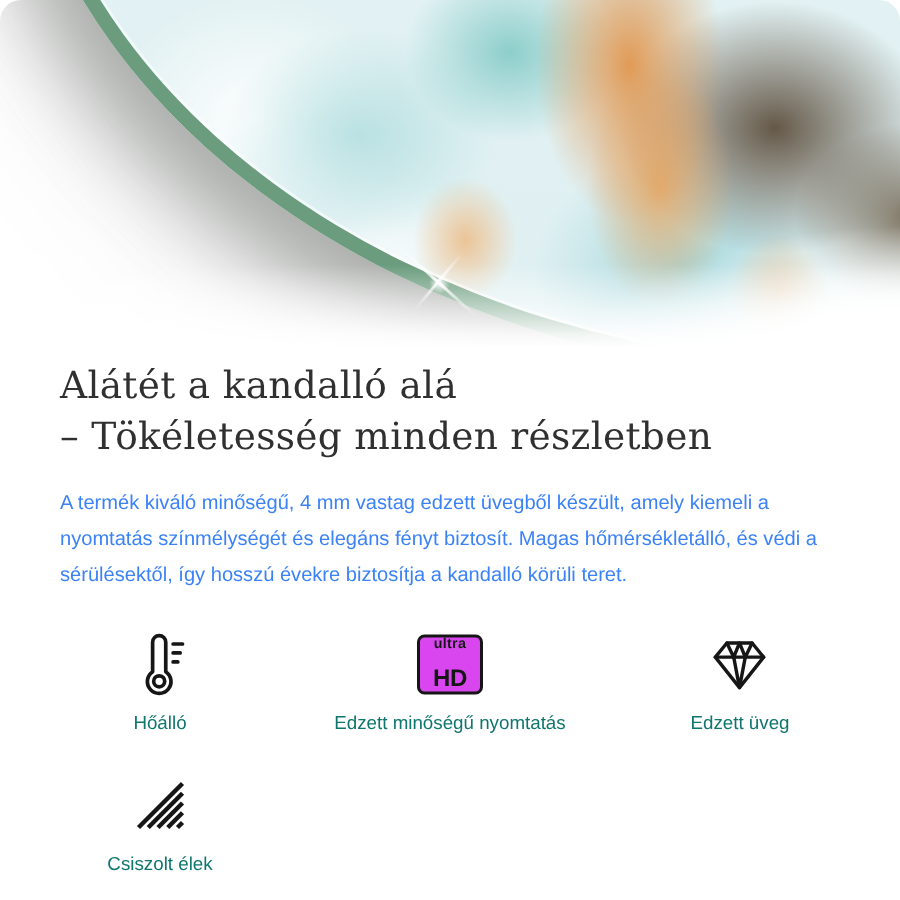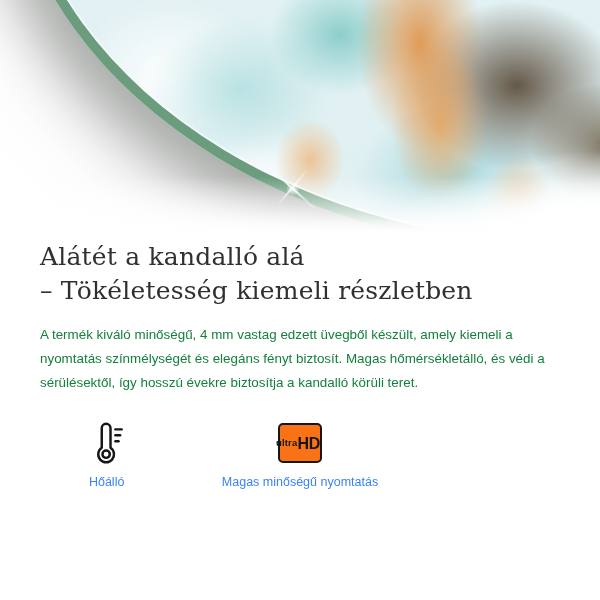--- a/index.html
+++ b/index.html
@@ -1,18 +1,18 @@
 <!DOCTYPE html>
 <html><head>
 <meta charset="utf-8">
 <style>
   html,body{margin:0;padding:0;}
   .page{
     position:relative;width:600px;height:600px;overflow:hidden;
-    background:#ffffff;font-family:"Liberation Sans",sans-serif;
+    background:#ffffff;font-family:"Liberation Sans",sans-serif;border-radius:14px;
   }
   
   .hero{position:relative;width:600px;height:232px;overflow:hidden;background:#fff;}
   .glass{
     position:absolute;left:5px;top:-605px;width:1140px;height:840px;
     border-radius:50%;
     border:10px solid #6a9c7d;
     box-shadow:-28px 30px 50px -8px rgba(95,100,96,.40), -6px 45px 90px rgba(125,130,126,.30),
                inset 0 0 0 2px rgba(255,255,255,.55);
     background:
@@ -51,55 +51,55 @@
     background:radial-gradient(rgba(255,255,255,.95), rgba(255,255,255,0) 70%);
   }
   
   .title{
     margin:8px 40px 0;
     font-family:"DejaVu Serif","Liberation Serif",serif;
     font-weight:400;color:#303030;font-size:25px;line-height:34px;letter-spacing:.2px;
   }
   .lead{
     margin:15px 40px 0;width:528px;
-    color:#15803d;font-size:13.4px;line-height:24px;
+    color:#3b82f6;font-size:13.4px;line-height:24px;
   }
   
   .features{
     display:grid;grid-template-columns:1fr 1fr 1fr;row-gap:24px;
     margin:24px 10px 0;
   }
   .feature{display:flex;flex-direction:column;align-items:center;}
   .feature .icon-box{height:48px;display:flex;align-items:center;justify-content:center;}
-  .feature .label{margin-top:8px;font-size:12.5px;color:#3b82f6;}
+  .feature .label{margin-top:8px;font-size:12.5px;color:#0f766e;}
   .uhd{
     width:40px;height:36px;border:2.4px solid #161616;border-radius:5px;
-    display:flex;flex-direction:row;align-items:center;justify-content:flex-end;
-    color:#161616;line-height:1;background:#f97316;
+    display:flex;flex-direction:column;align-items:center;justify-content:space-between;
+    color:#161616;line-height:1;background:#d946ef;
   }
   .uhd .uhd-top{font-size:9.5px;font-weight:700;letter-spacing:.2px;}
   .uhd .uhd-bottom{font-size:16px;font-weight:700;margin-top:1px;letter-spacing:-.3px;}
   svg.fi{display:block;}
 </style>
 </head>
 <body>
 
 <div class="page">
 
   <div class="hero">
     <div class="glass"></div>
     <div class="hero-fade"></div>
     <div class="sparkle">
       <div class="sparkle-core"></div>
     </div>
   </div>
 
   <h1 class="title">
     <span>Alátét a kandalló alá</span><br>
-    <span>– Tökéletesség kiemeli részletben</span>
+    <span>– Tökéletesség minden részletben</span>
   </h1>
 
   <p class="lead">A termék kiváló minőségű, 4 mm vastag edzett üvegből készült, amely kiemeli a nyomtatás színmélységét és elegáns fényt biztosít. Magas hőmérsékletálló, és védi a sérülésektől, így hosszú évekre biztosítja a kandalló körüli teret.</p>
 
   <div class="features">
 
     <div class="feature">
       <div class="icon-box">
         <svg class="fi" width="42" height="42" viewBox="0 0 24 24" fill="none" stroke="#161616" stroke-width="1.4" stroke-linecap="round" stroke-linejoin="round">
           <path d="M14 14.76V3.5a2.5 2.5 0 0 0-5 0v11.26a4.5 4.5 0 1 0 5 0z"></path>
@@ -112,21 +112,44 @@
       <div class="label">Hőálló</div>
     </div>
 
     <div class="feature">
       <div class="icon-box">
         <div class="uhd">
           <span class="uhd-top">ultra</span>
           <span class="uhd-bottom">HD</span>
         </div>
       </div>
-      <div class="label">Magas minőségű nyomtatás</div>
+      <div class="label">Edzett minőségű nyomtatás</div>
     </div>
 
 
+    <div class="feature">
+      <div class="icon-box">
+        <svg class="fi" width="42" height="42" viewBox="0 0 24 24" fill="none" stroke="#161616" stroke-width="1.3" stroke-linecap="round" stroke-linejoin="round">
+          <path d="M7.2 3.8h9.6l4.4 5.4L12 20.8 2.8 9.2l4.4-5.4z"></path>
+          <path d="M2.8 9.2h18.4"></path>
+          <path d="M7.2 3.8L9.8 9.2 12 3.8l2.2 5.4 2.6-5.4"></path>
+          <path d="M9.8 9.2L12 20.8l2.2-11.6"></path>
+        </svg>
+      </div>
+      <div class="label">Edzett üveg</div>
+    </div>
 
+    <div class="feature">
+      <div class="icon-box">
+        <svg class="fi" width="40" height="40" viewBox="0 0 24 24" fill="none" stroke="#161616" stroke-width="1.8" stroke-linecap="butt">
+          <path d="M3.2 20.8L20.8 3.2"></path>
+          <path d="M7.1 20.8L20.8 7.1"></path>
+          <path d="M11 20.8L20.8 11"></path>
+          <path d="M14.9 20.8L20.8 14.9"></path>
+          <path d="M18.8 20.8L20.8 18.8"></path>
+        </svg>
+      </div>
+      <div class="label">Csiszolt élek</div>
+    </div>
 
 
   </div>
 </div>
 
 </body></html>

